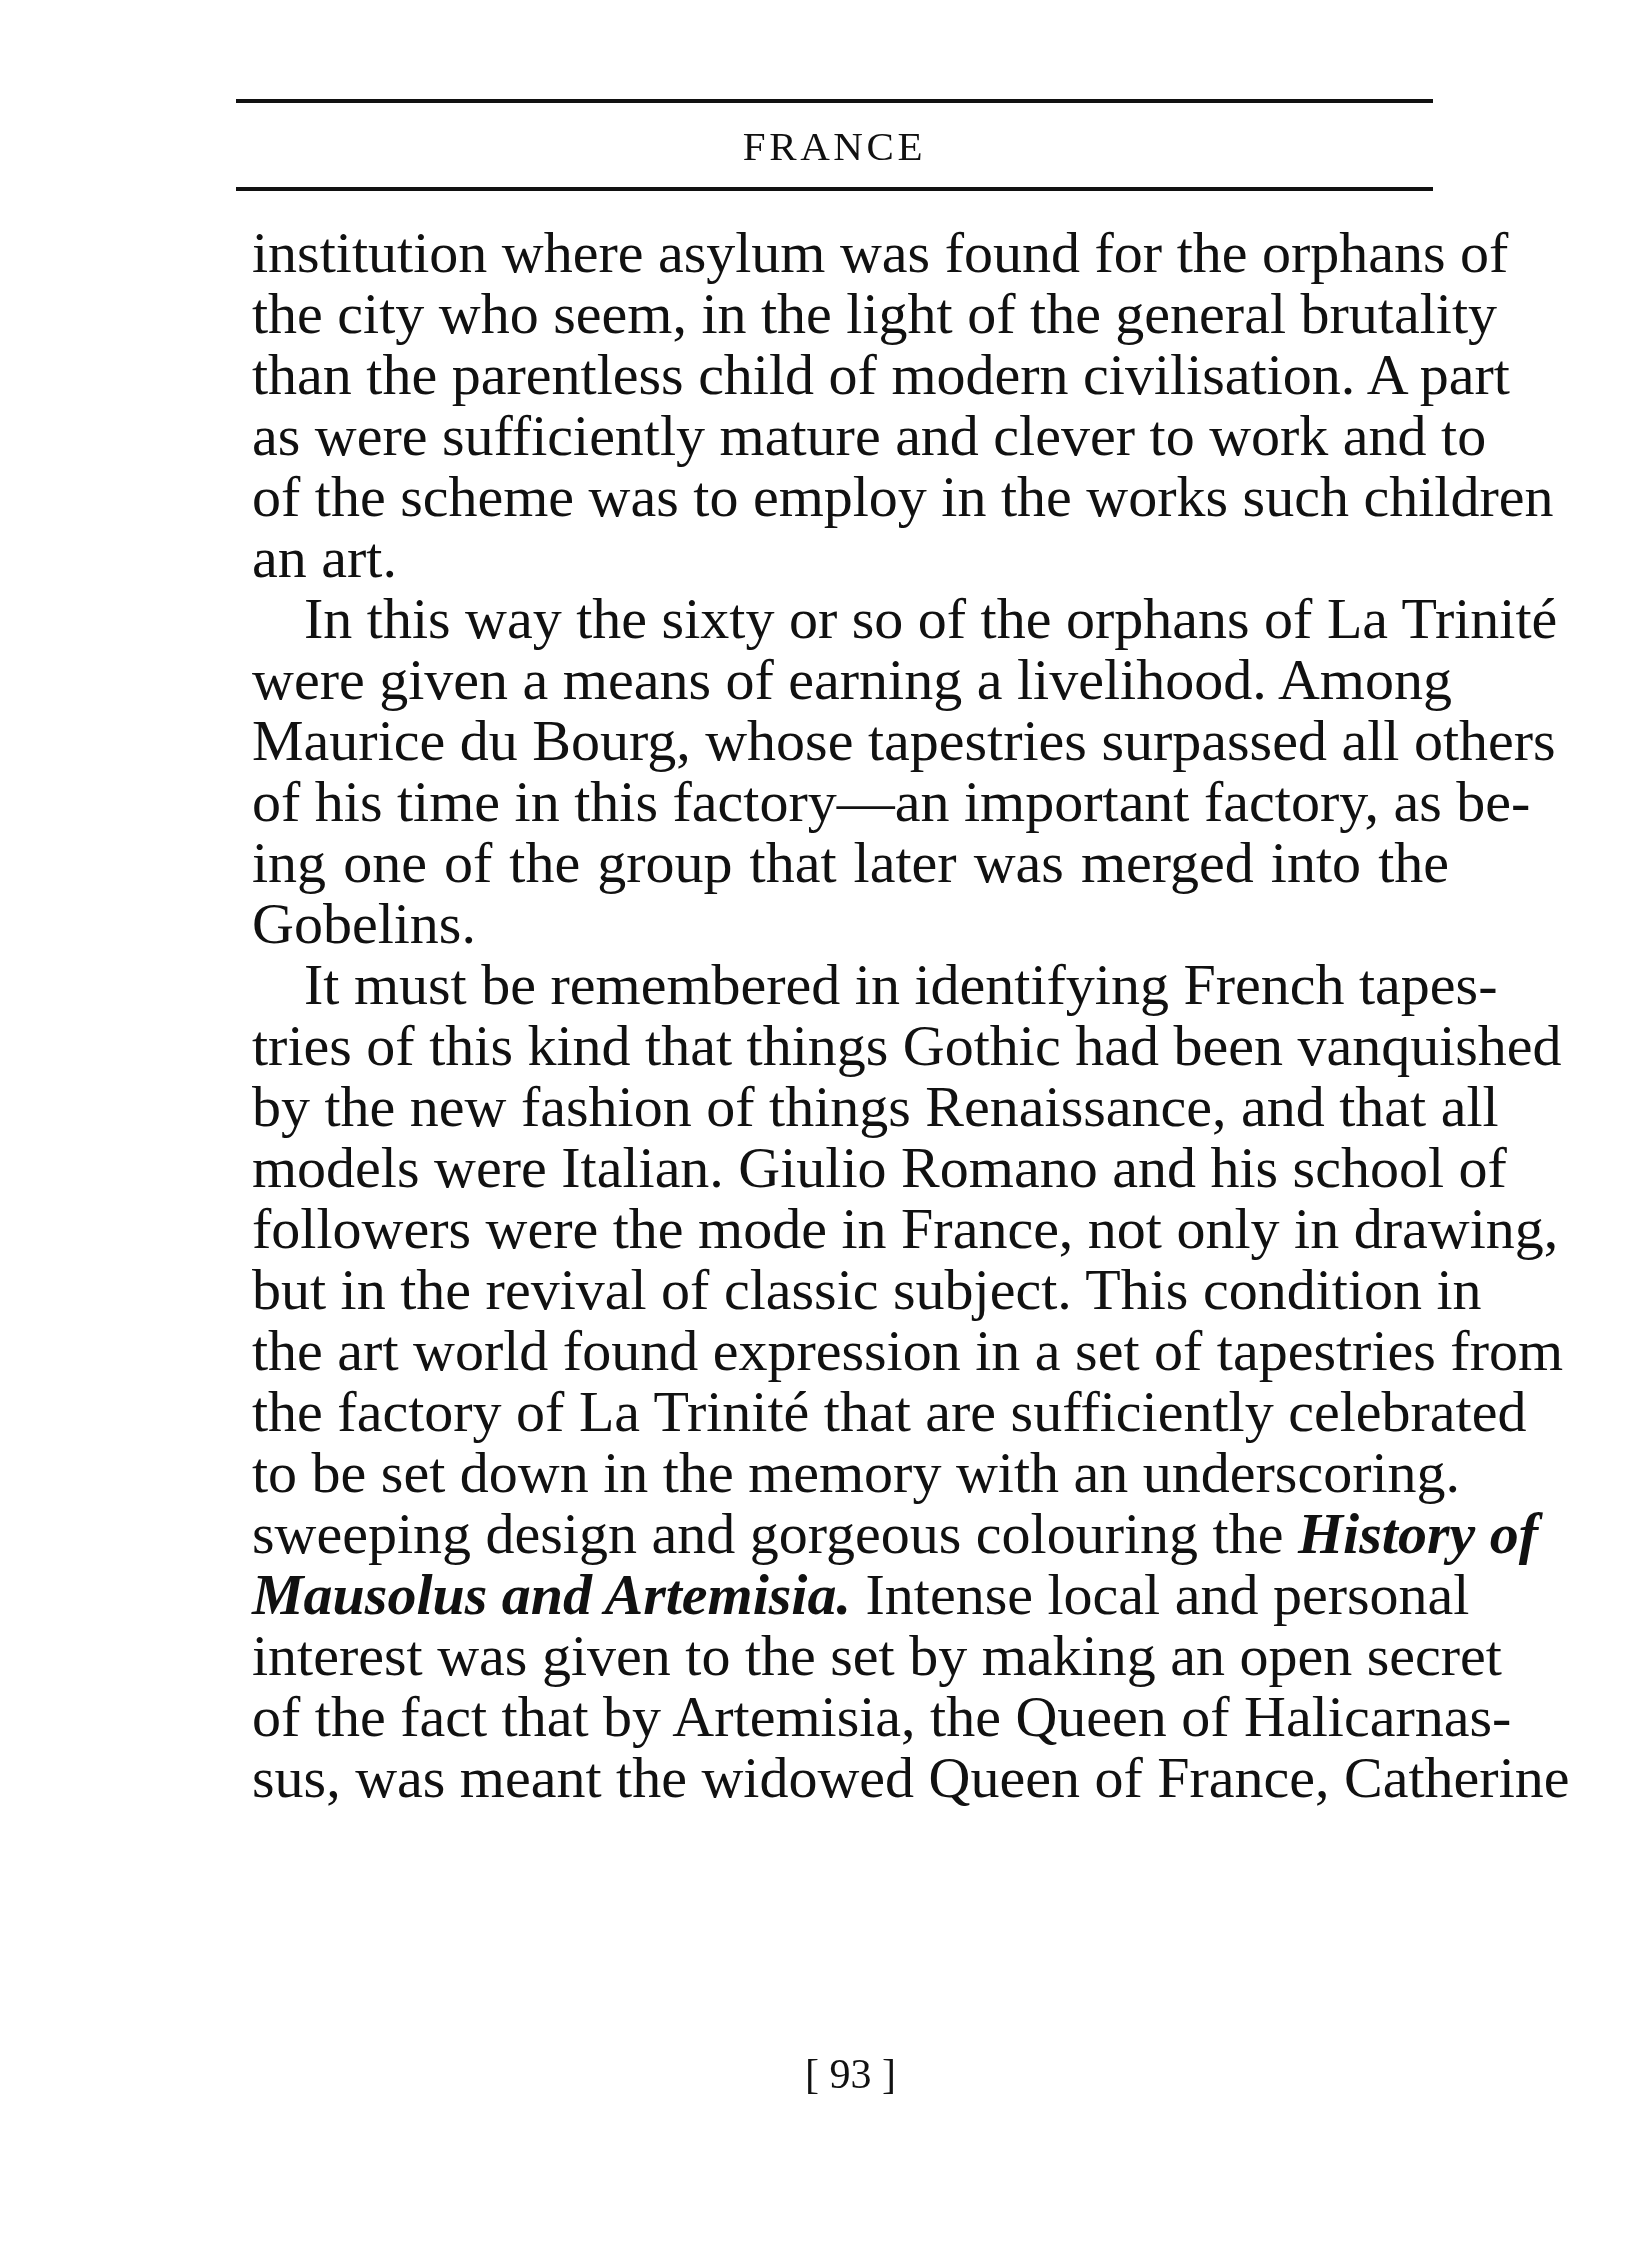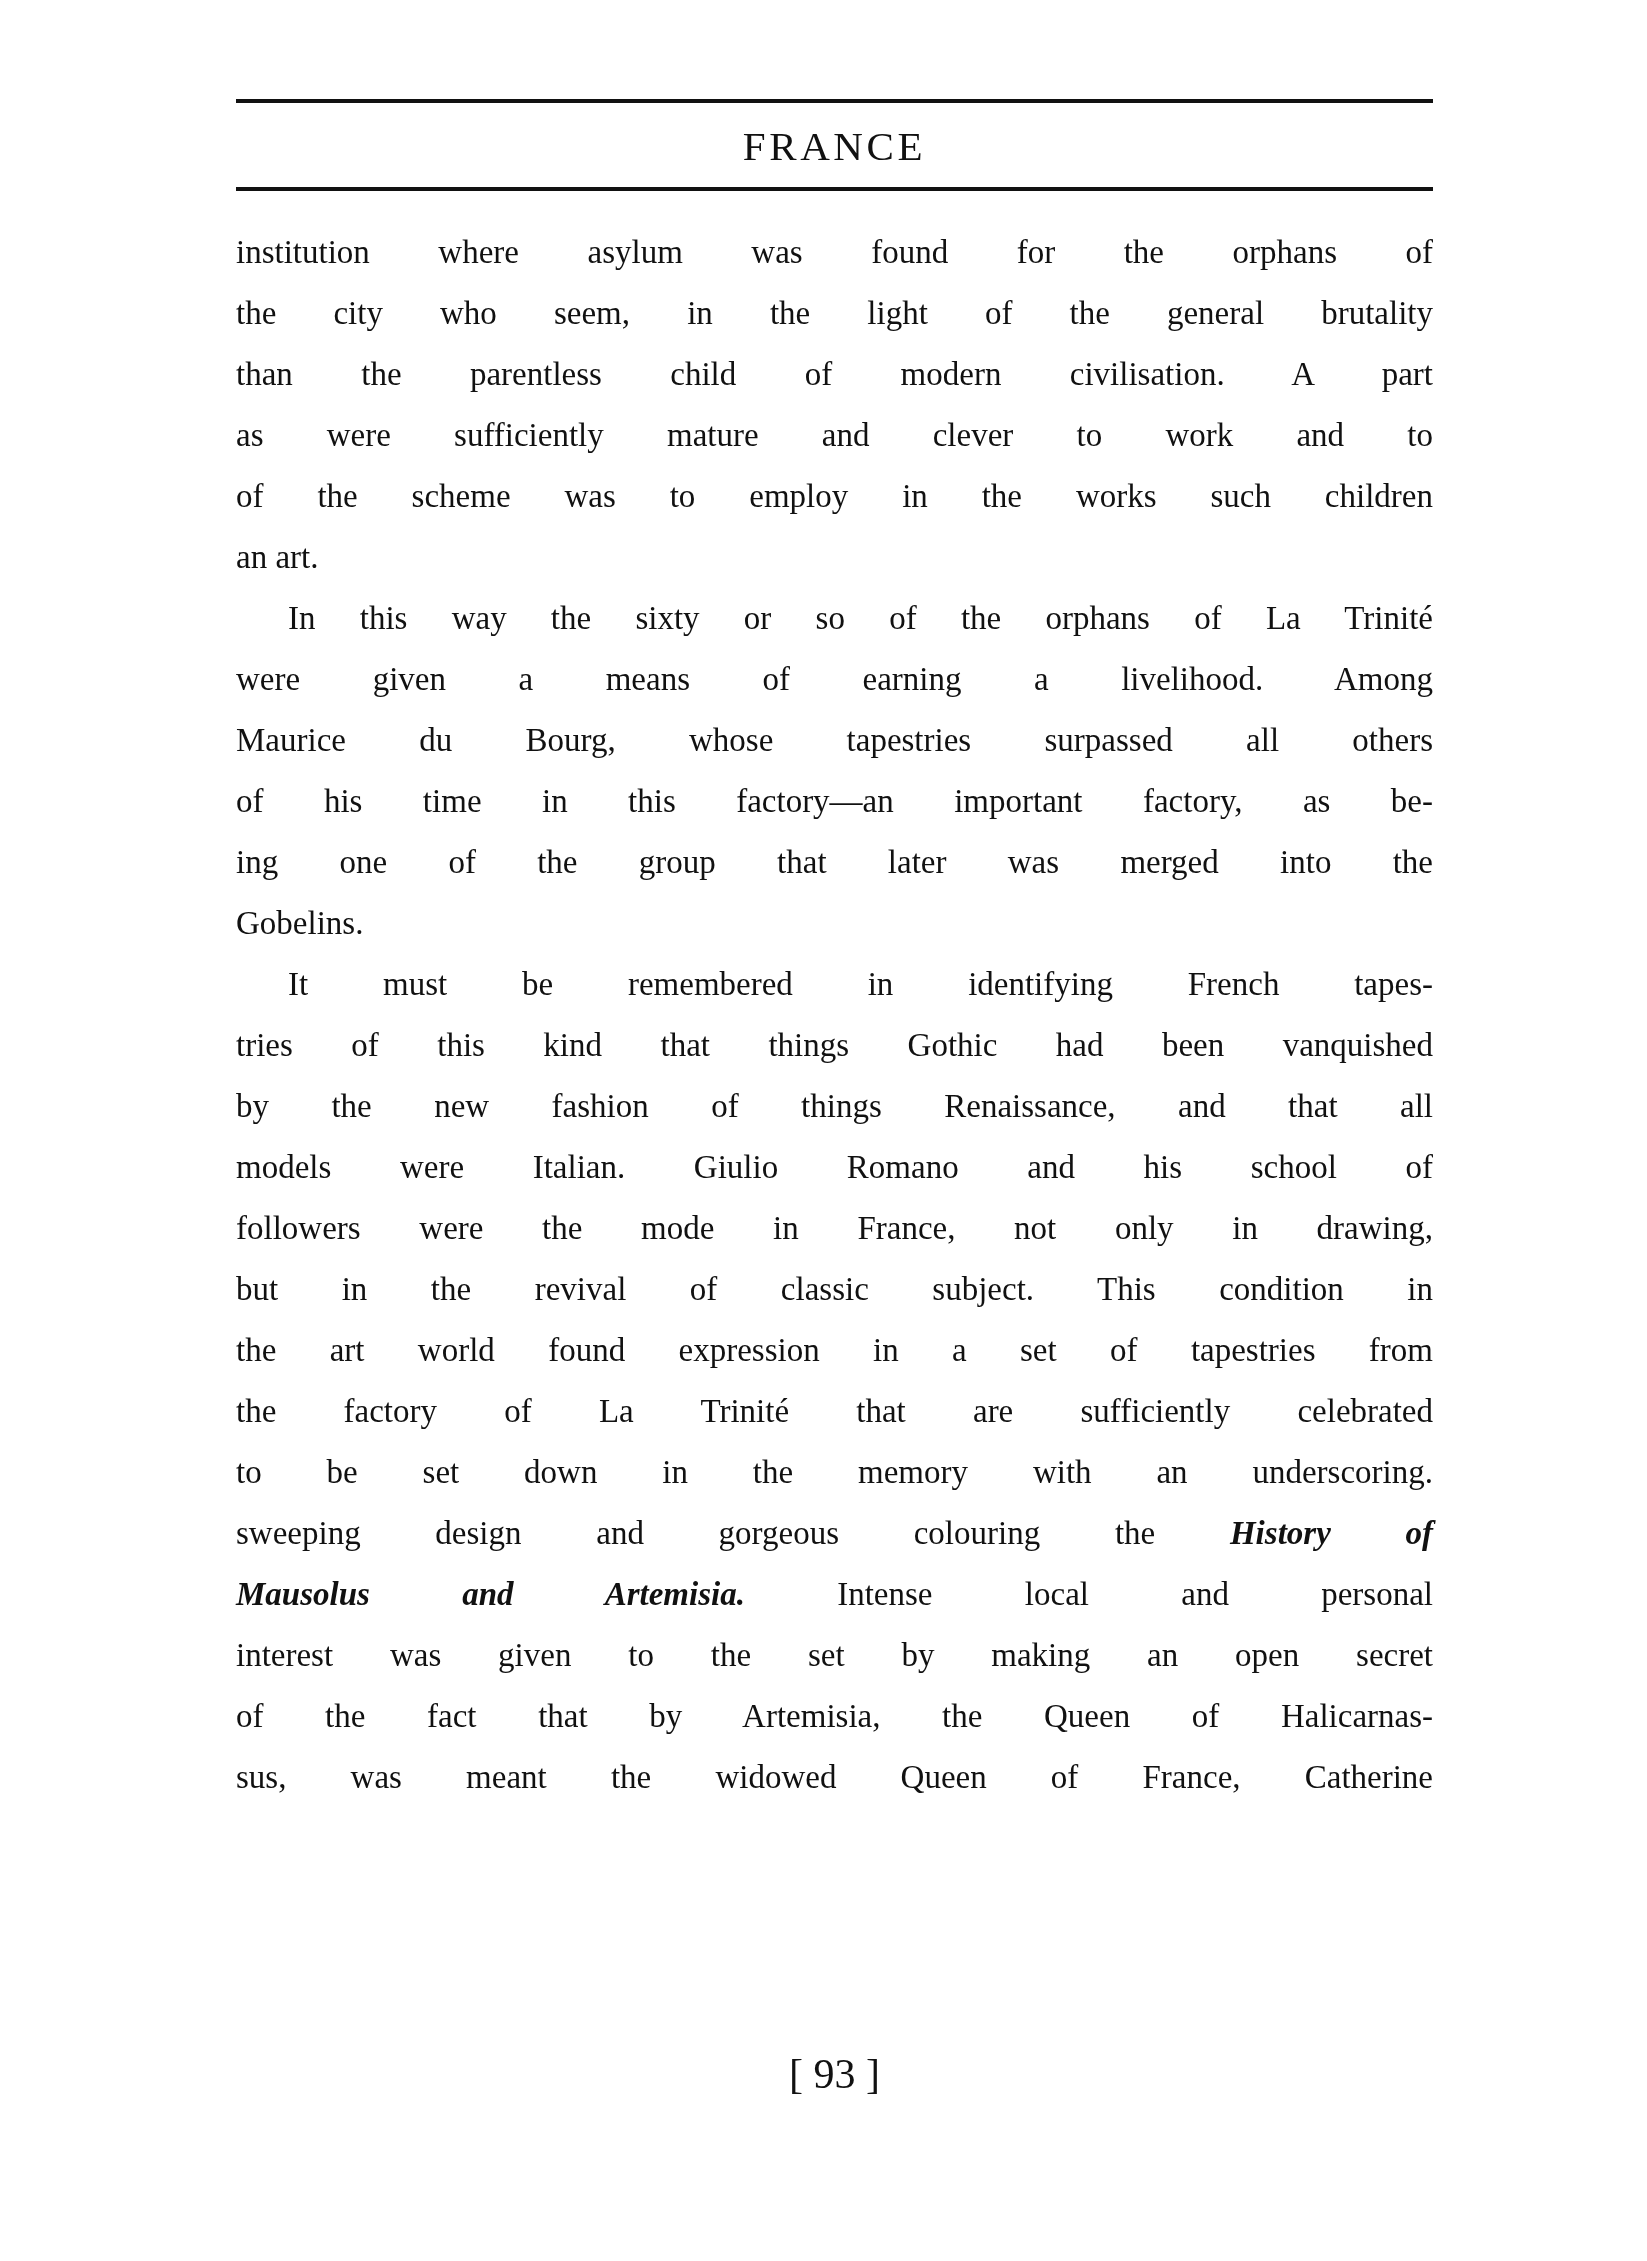--- a/index.html
+++ b/index.html
@@ -38,23 +38,23 @@
     left: 0;
     width: 1197px;
     text-align: center;
     font-size: 41px;
     letter-spacing: 3.6px;
     line-height: 51px;
   }
   .body-text {
     position: absolute;
     top: 210px;
-    left: 0;
+    left: 16px;
     width: 1197px;
-    font-size: 33px;
+    font-size: 58px;
     line-height: 61px;
   }
   .line {
     display: block;
     height: 61px;
     white-space: nowrap;
     text-align: justify;
     text-align-last: justify;
   }
   .line.last {
@@ -64,21 +64,21 @@
   .line.indent {
     padding-left: 52px;
   }
   em {
     font-style: italic;
     font-weight: bold;
   }
   .folio {
     position: absolute;
     top: 2037px;
-    left: 0;
+    left: 16px;
     width: 1197px;
     text-align: center;
     font-size: 42px;
     line-height: 51px;
   }
 </style>
 </head>
 <body>
 
 <div class="page">

